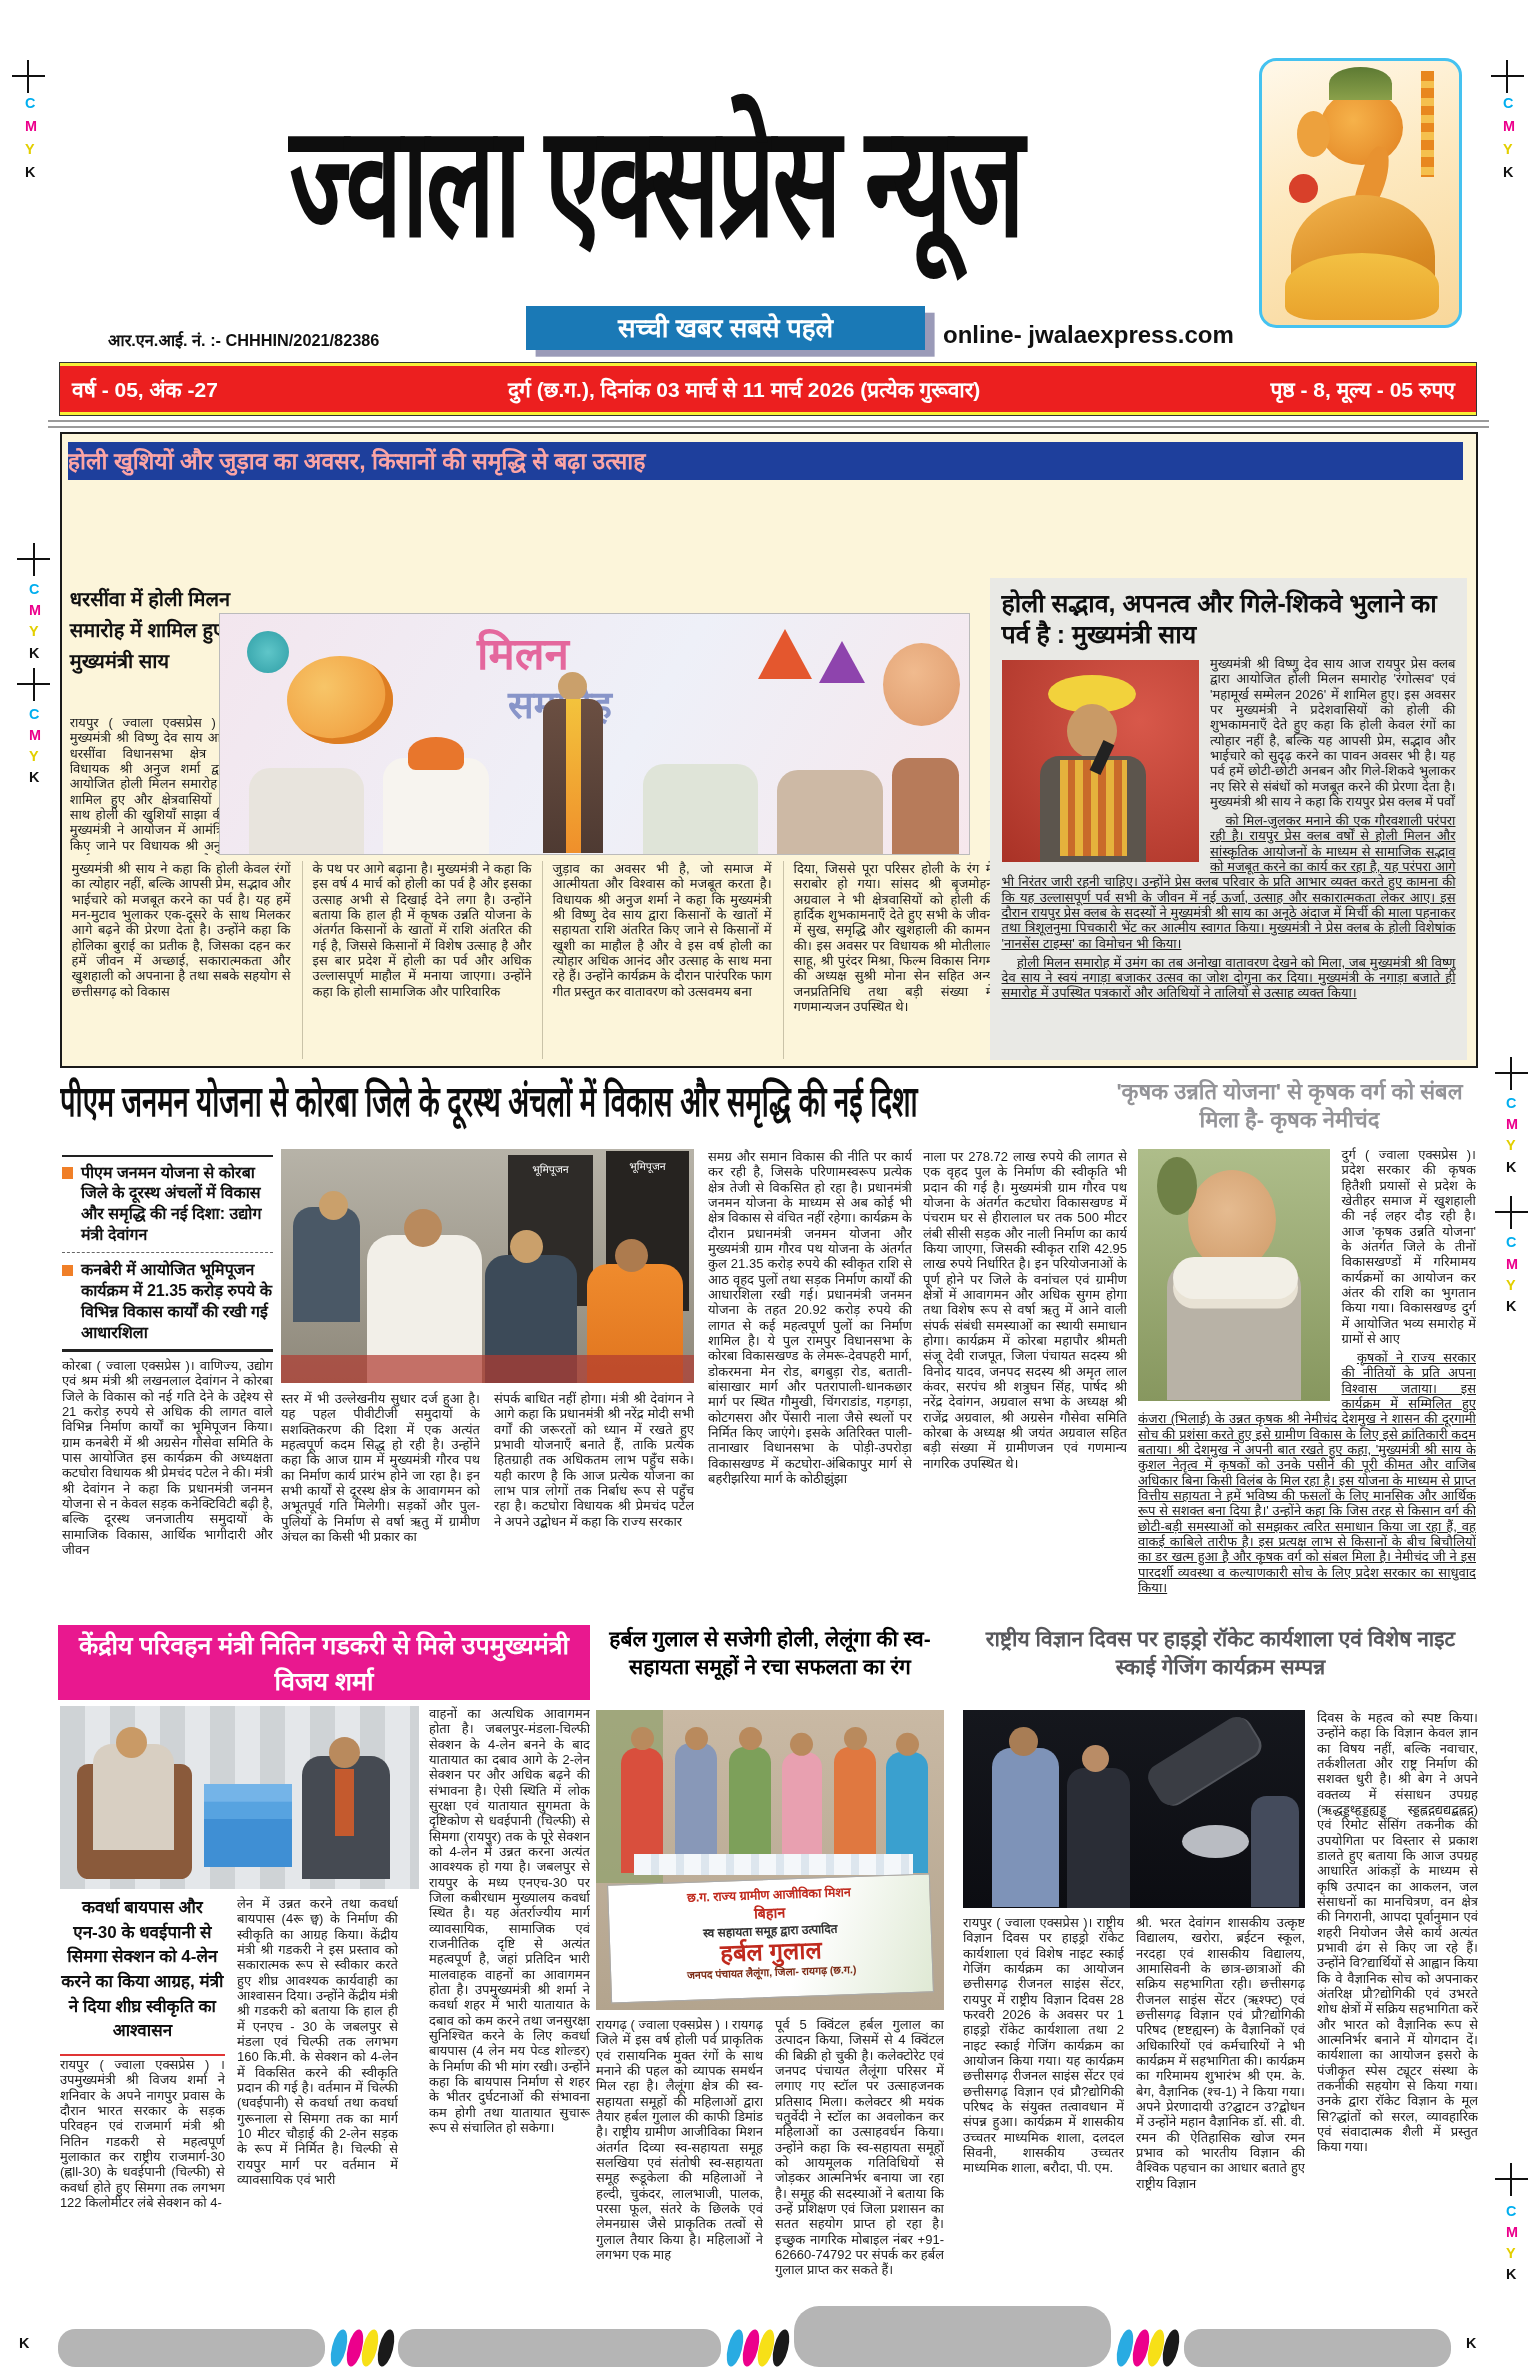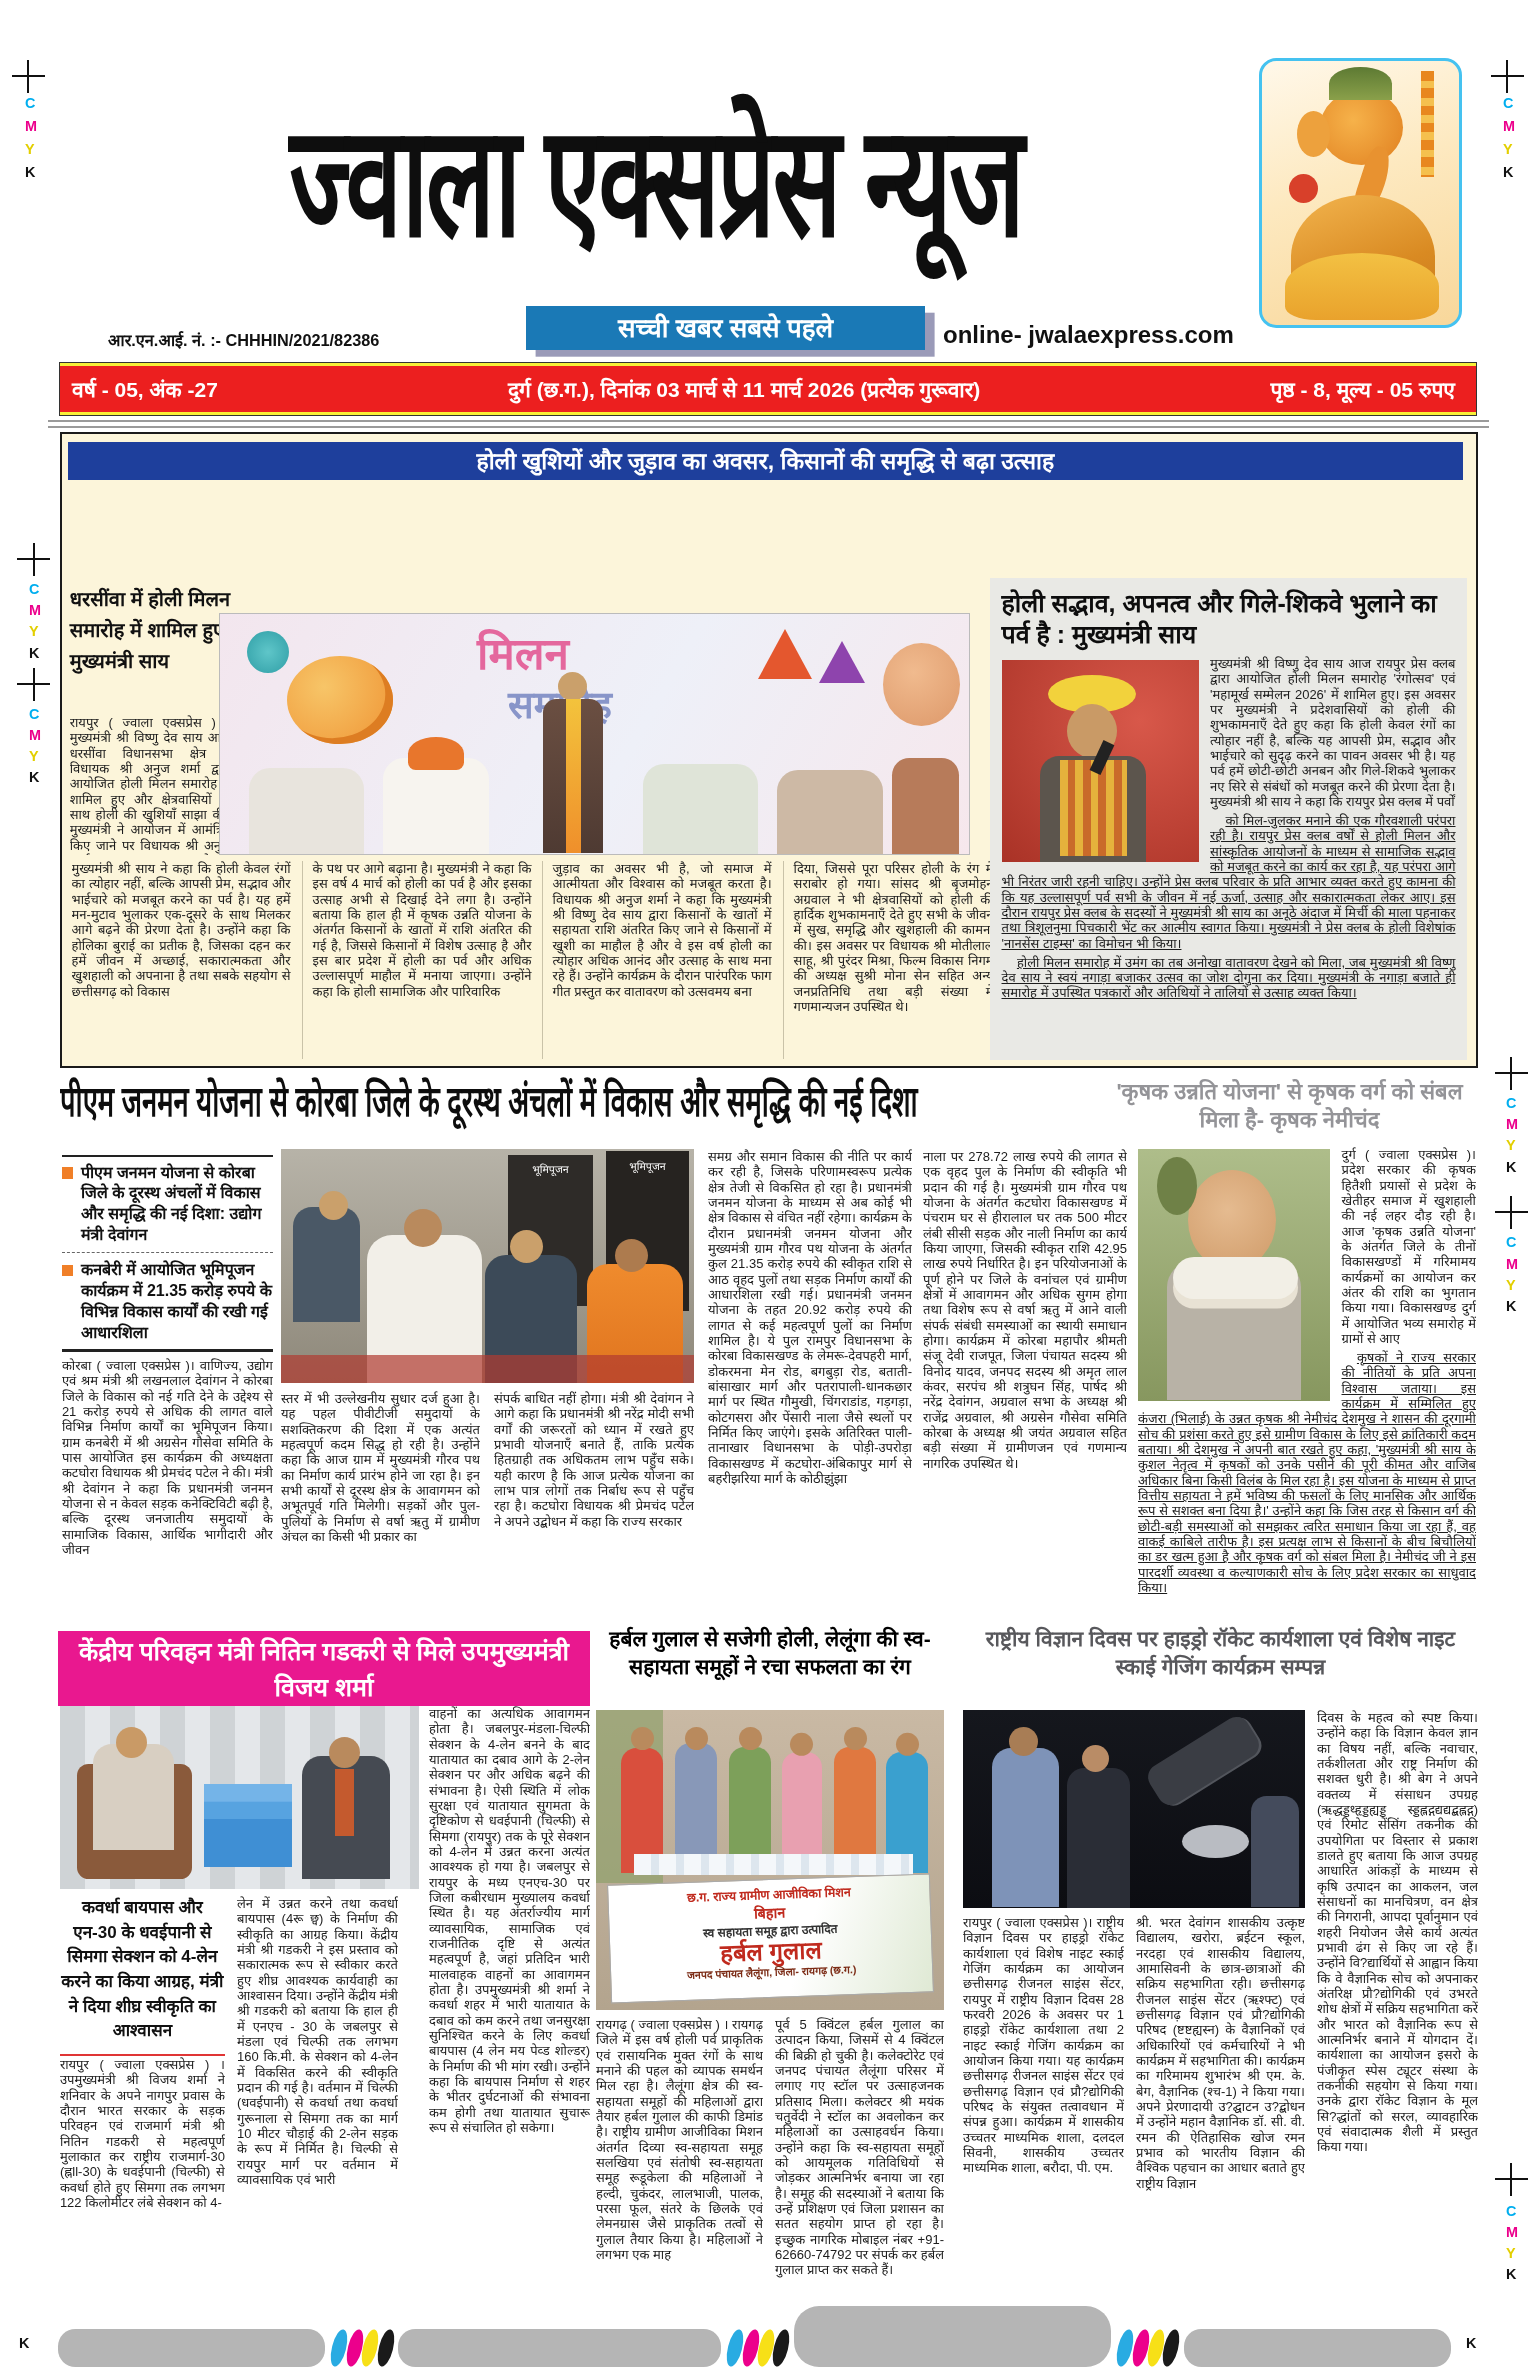--- a/index.html
+++ b/index.html
@@ -22,22 +22,22 @@
   .tagline{left:526px;top:306px;width:399px;height:44px;background:#1a79b6;box-shadow:9.6px 6.7px 0 #9a9ab8;
            color:#fff;font-weight:bold;font-size:26px;text-align:center;line-height:44px;}
   .rni{left:108px;top:329px;font-size:16.3px;font-weight:bold;color:#111;}
   .website{left:943px;top:321px;font-size:24px;font-weight:bold;color:#111;}
   .infobar{left:60px;top:363px;width:1416px;height:46px;background:#ec1f1f;border-top:3.8px solid #f8ef37;
            border-bottom:3.8px solid #f8ef37;outline:1.9px solid #333;display:flex;align-items:center;
            color:#fff;font-weight:bold;font-size:21px;}
   .grayrule{left:48px;top:420px;width:1441px;height:7.7px;border-top:2.9px solid #9a9a9a;border-bottom:2.9px solid #9a9a9a;box-sizing:border-box;}
   
   .sec1{left:60px;top:432px;width:1418px;height:636px;background:#fcf5da;border:2.9px solid #1a1a1a;box-sizing:border-box;}
-  .kicker{left:5.8px;top:7.7px;width:1395px;height:38px;background:#1e3f9c;color:#ffffff;font-weight:bold;
-          font-size:23px;text-align:center;line-height:38px;overflow:hidden;}
+  .kicker{left:5.8px;top:7.7px;width:1395px;height:38px;background:#1e3f9c;color:#fca5a5;font-weight:bold;
+          font-size:23px;text-align:left;line-height:38px;overflow:hidden;}
   .lead-headline{left:3.8px;top:50px;width:1403px;height:92px;text-align:center;line-height:92px;overflow:hidden;}
   .lead-headline span{font-size:48px;font-weight:800;color:#0d0d0d;transform:scale(0.70,1.12);transform-origin:center center;}
   .subhead{font-weight:800;color:#111;}
   .panel{left:928px;top:144px;width:477px;height:482px;background:#e9e9e5;box-sizing:border-box;padding:9.6px 11.5px;overflow:hidden;}
   .panel h2{margin:0 0 5.8px 0;font-size:25px;line-height:1.25;color:#0d0d0d;}
   .col-divider{border-left:1px solid #c9c2a8;}
   
   .sec2-headline span{font-size:36px;font-weight:800;color:#0d0d0d;transform:scale(0.76,1.18);transform-origin:left center;}
   .bullet{position:relative;padding-left:19px;font-size:16px;line-height:1.3;font-weight:800;color:#111;}
   .bullet:before{content:"";position:absolute;left:0;top:4.8px;width:11.5px;height:11.5px;background:#f07f28;}
@@ -207,21 +207,21 @@
         <div style="position:absolute;left:35px;top:108px;width:125px;height:42px;border-radius:38px;background:#f2efe6;box-shadow:0 9.6px 0 #e8e2d4;"></div>
         <div style="position:absolute;left:19px;top:7.7px;width:40px;height:58px;border-radius:50%;background:#6f8147;"></div>
       </div>
       <p class="np body-txt" style="overflow:visible;">दुर्ग ( ज्वाला एक्सप्रेस )। प्रदेश सरकार की कृषक हितैशी प्रयासों से प्रदेश के खेतीहर समाज में खुशहाली की नई लहर दौड़ रही है। आज 'कृषक उन्नति योजना' के अंतर्गत जिले के तीनों विकासखण्डों में गरिमामय कार्यक्रमों का आयोजन कर अंतर की राशि का भुगतान किया गया। विकासखण्ड दुर्ग में आयोजित भव्य समारोह में ग्रामों से आए</p>
       <p class="np body-txt" style="overflow:visible;">कृषकों ने राज्य सरकार की नीतियों के प्रति अपना विश्वास जताया। इस कार्यक्रम में सम्मिलित हुए कंजरा (भिलाई) के उन्नत कृषक श्री नेमीचंद देशमुख ने शासन की दूरगामी सोच की प्रशंसा करते हुए इसे ग्रामीण विकास के लिए इसे क्रांतिकारी कदम बताया। श्री देशमुख ने अपनी बात रखते हुए कहा, 'मुख्यमंत्री श्री साय के कुशल नेतृत्व में कृषकों को उनके पसीने की पूरी कीमत और वाजिब अधिकार बिना किसी विलंब के मिल रहा है। इस योजना के माध्यम से प्राप्त वित्तीय सहायता ने हमें भविष्य की फसलों के लिए मानसिक और आर्थिक रूप से सशक्त बना दिया है।' उन्होंने कहा कि जिस तरह से किसान वर्ग की छोटी-बड़ी समस्याओं को समझकर त्वरित समाधान किया जा रहा हैं, वह वाकई काबिले तारीफ है। इस प्रत्यक्ष लाभ से किसानों के बीच बिचौलियों का डर खत्म हुआ है और कृषक वर्ग को संबल मिला है। नेमीचंद जी ने इस पारदर्शी व्यवस्था व कल्याणकारी सोच के लिए प्रदेश सरकार का साधुवाद किया।</p>
     </div>
   </div>
 
   <div class="abs" style="left:58px;top:1625px;width:1420px;height:697px;">
 
-    <div class="abs magenta-box" style="left:0;top:6px;width:532px;height:75px;padding-top:1.9px;box-sizing:border-box;">केंद्रीय परिवहन मंत्री नितिन गडकरी से मिले उपमुख्यमंत्री विजय शर्मा</div>
+    <div class="abs magenta-box" style="left:0;top:0;width:532px;height:75px;padding-top:1.9px;box-sizing:border-box;">केंद्रीय परिवहन मंत्री नितिन गडकरी से मिले उपमुख्यमंत्री विजय शर्मा</div>
     <div class="abs ph" style="left:1.9px;top:81px;width:359px;height:183px;background:repeating-linear-gradient(90deg,#cfd3d6 0 25px,#e4e7ea 25px 50px);">
       <div class="abs" style="left:17.3px;top:58px;width:115px;height:115px;border-radius:11.5px;background:#8a5a3b;"></div>
       <div class="abs" style="left:33px;top:38px;width:81px;height:106px;border-radius:19px 19px 0 0;background:#d8cfc2;"></div>
       <div class="abs" style="left:56px;top:21px;width:31px;height:31px;border-radius:50%;background:#c99a66;"></div>
       <div class="abs" style="left:144px;top:113px;width:88px;height:48px;background:#3f8fd4;box-shadow:0 -17.3px 0 #57a3e0,0 -35px 0 #74b4e8;"></div>
       <div class="abs" style="left:242px;top:50px;width:88px;height:123px;border-radius:19px 19px 0 0;background:#454a52;"></div>
       <div class="abs" style="left:269px;top:31px;width:31px;height:31px;border-radius:50%;background:#b98a5d;"></div>
       <div class="abs" style="left:275px;top:63px;width:19px;height:67px;background:#c45a2e;"></div>
     </div>
     <div class="abs a-subhead" style="left:1.9px;top:271px;width:165px;height:150px;">कवर्धा बायपास और एन-30 के धवईपानी से सिमगा सेक्शन को 4-लेन करने का किया आग्रह, मंत्री ने दिया शीघ्र स्वीकृति का आश्वासन</div>

